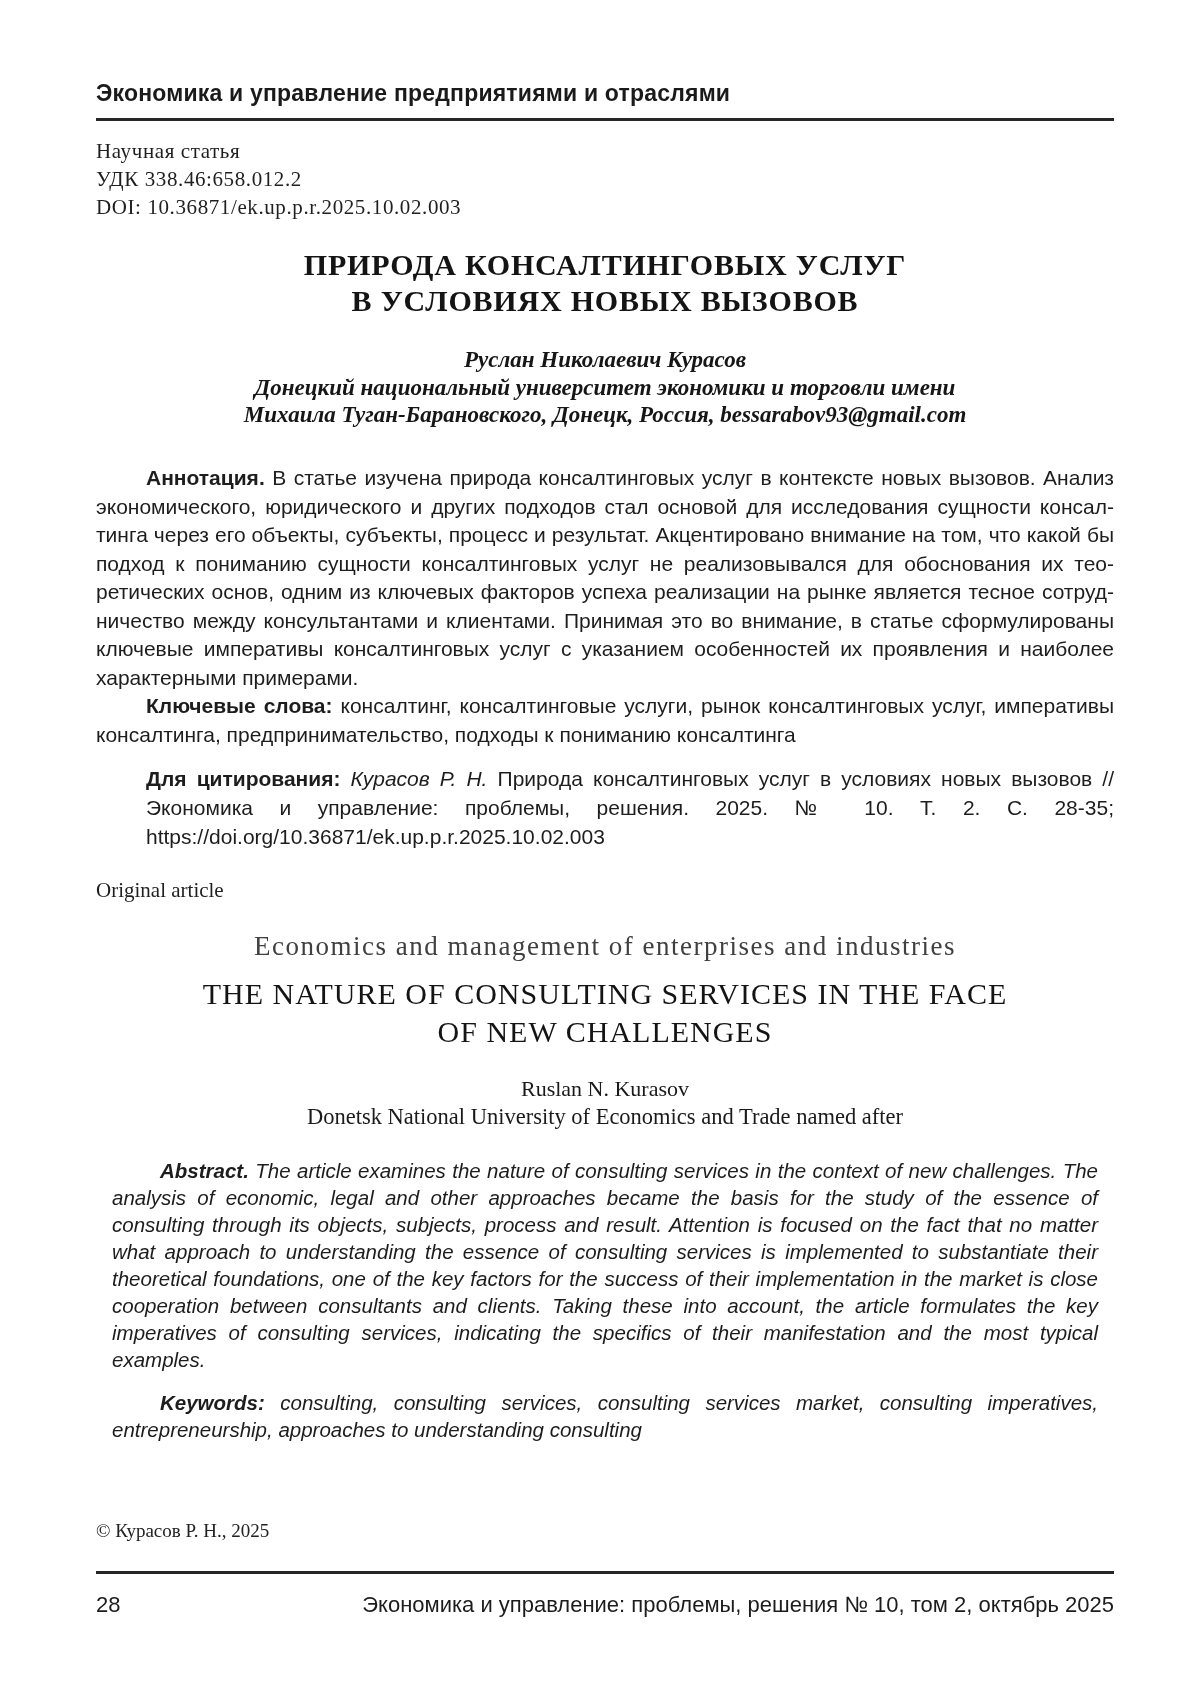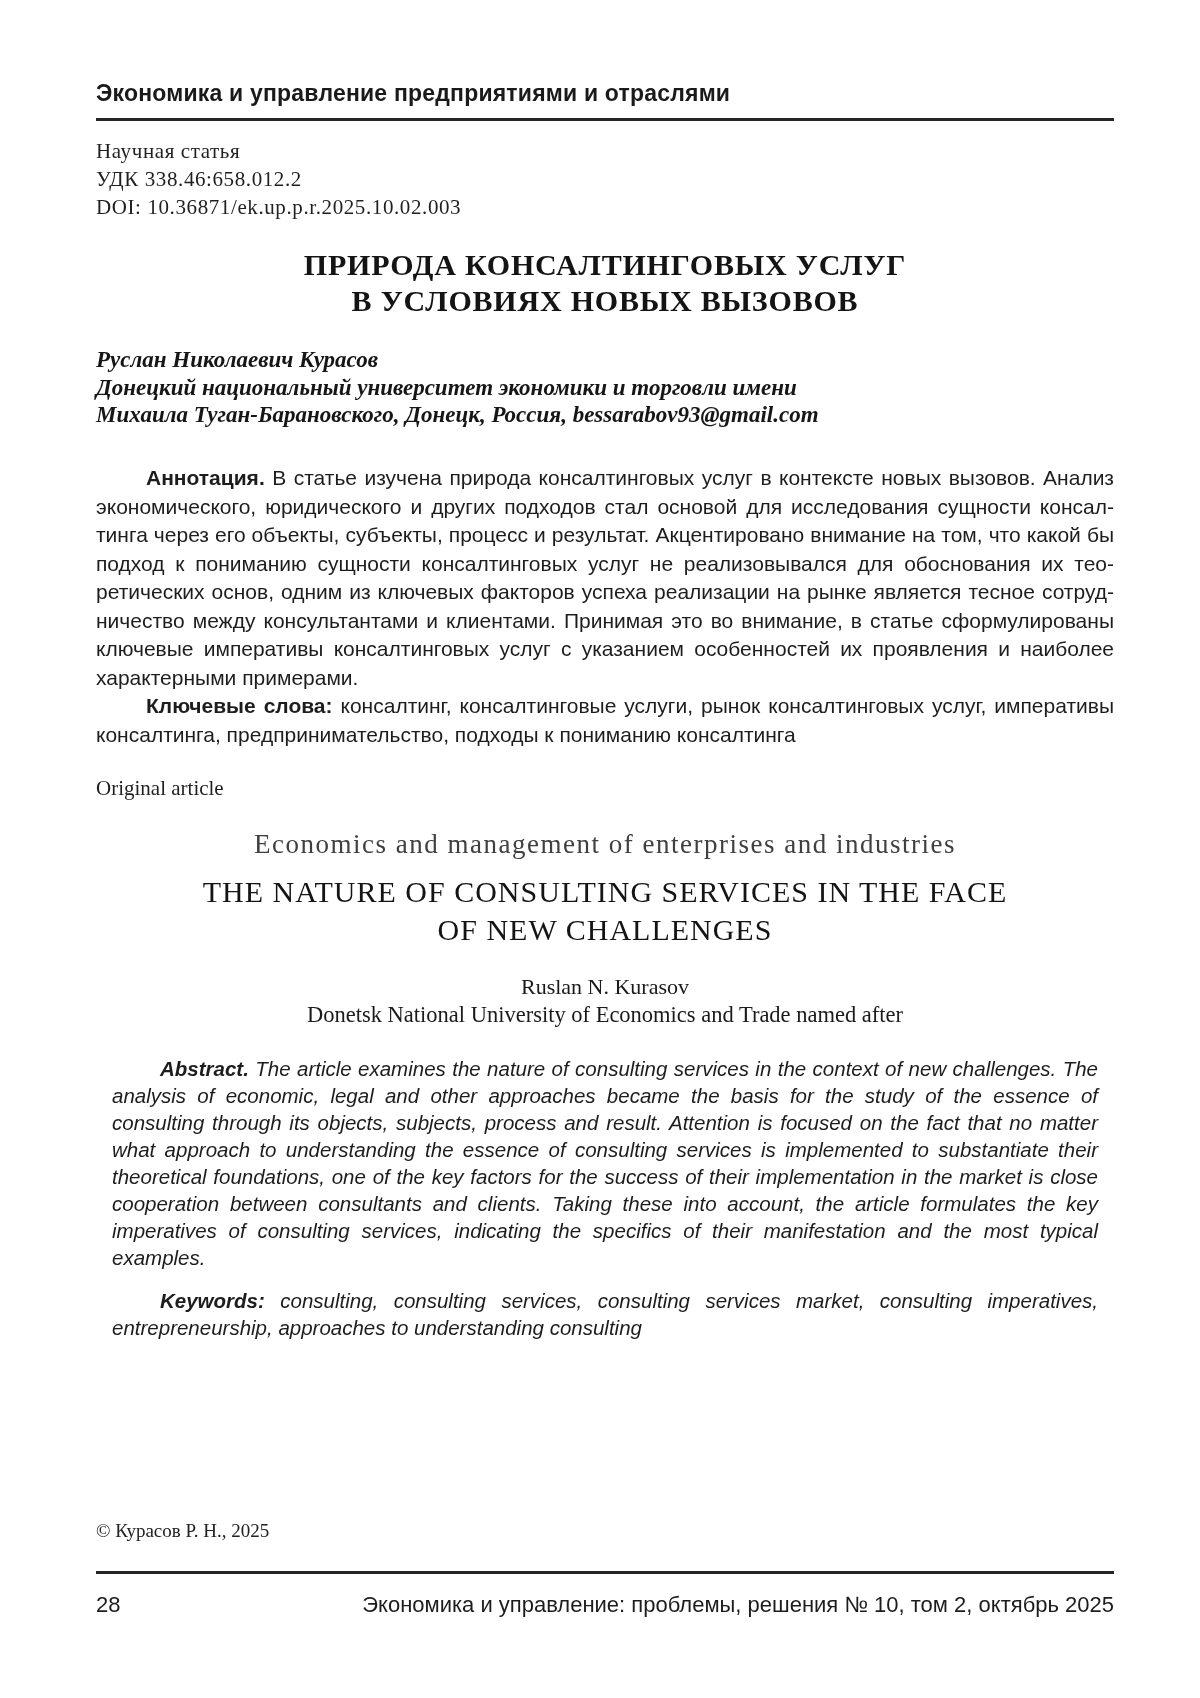--- a/index.html
+++ b/index.html
@@ -24,21 +24,21 @@
     font-size:21px;line-height:28px;letter-spacing:0.6px;color:#1f1f1f;
   }
   .title-ru{
     margin:26px 0 0 0;
     text-align:center;
     font-family:"Liberation Serif",serif;
     font-weight:700;font-size:30px;line-height:36px;letter-spacing:0.8px;
     color:#141414;
   }
   .byline-ru{
-    margin-top:27px;
+    margin-top:27px;text-align:center;
     font-family:"Liberation Serif",serif;
     font-style:italic;font-weight:700;color:#161616;
   }
   .author-ru{font-size:23px;line-height:28px;}
   .affil-ru{font-size:23px;line-height:27px;}
   .abstract-ru,.keywords-ru{
     margin:0;
     font-family:"Liberation Sans",sans-serif;
     font-size:21px;line-height:28.5px;
     text-align:justify;text-indent:50px;color:#1d1d1d;
@@ -129,20 +129,25 @@
 
   <p class="abstract-ru">
     <span class="b">Аннотация.</span>
     <span>В статье изучена природа консалтинговых услуг в контексте новых вызовов. Анализ экономического, юридического и других подходов стал основой для исследования сущности консал­тинга через его объекты, субъекты, процесс и результат. Акцентировано внимание на том, что какой бы подход к пониманию сущности консалтинговых услуг не реализовывался для обоснования их тео­ретических основ, одним из ключевых факторов успеха реализации на рынке является тесное сотруд­ничество между консультантами и клиентами. Принимая это во внимание, в статье сформулированы ключевые императивы консалтинговых услуг с указанием особенностей их проявления и наиболее характерными примерами.</span>
   </p>
   <p class="keywords-ru">
     <span class="b">Ключевые слова:</span>
     <span>консалтинг, консалтинговые услуги, рынок консалтинговых услуг, императивы консалтинга, предпринимательство, подходы к пониманию консалтинга</span>
   </p>
 
+  <p class="citation">
+    <span class="b">Для цитирования:</span>
+    <span class="i">Курасов Р. Н.</span>
+    <span>Природа консалтинговых услуг в условиях новых вызовов // Экономика и управление: проблемы, решения. 2025. № 10. Т. 2. С. 28-35; https://doi.org/10.36871/ek.up.p.r.2025.10.02.003</span>
+  </p>
 
   <div class="original-article">Original article</div>
 
   <div class="section-en">Economics and management of enterprises and industries</div>
 
   <div class="title-en">
     <span>THE NATURE OF CONSULTING SERVICES IN THE FACE</span><br>
     <span>OF NEW CHALLENGES</span>
   </div>
 

